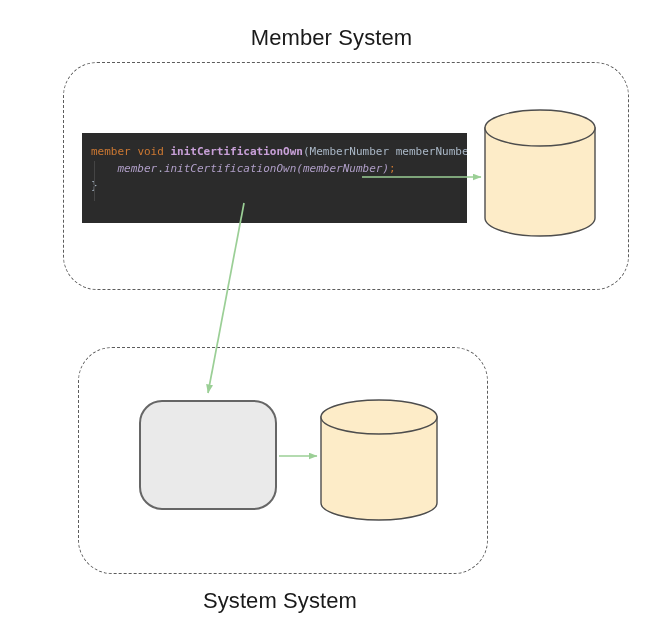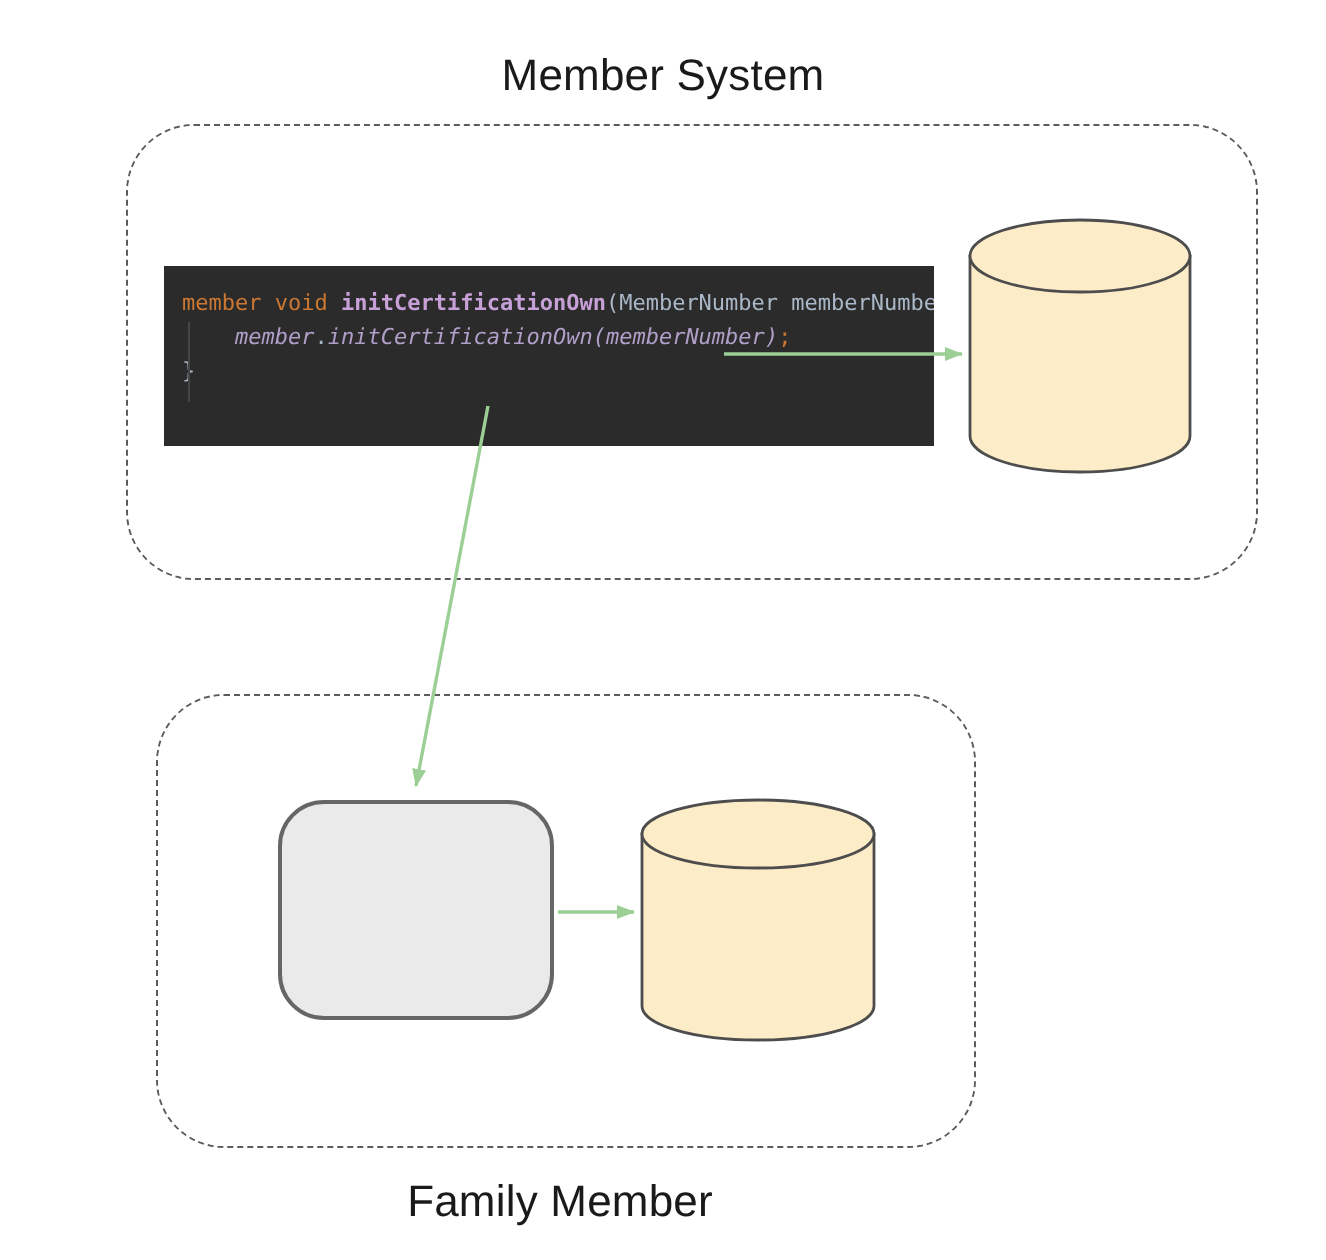--- a/index.html
+++ b/index.html
@@ -154,15 +154,15 @@
       </marker>
     </defs>
 
     <line x1="362" y1="177" x2="481" y2="177" stroke="#9bcf96" stroke-width="1.7" marker-end="url(#arrowhead)"></line>
 
     <line x1="244" y1="203" x2="208" y2="393" stroke="#9bcf96" stroke-width="1.7" marker-end="url(#arrowhead)"></line>
 
     <line x1="279" y1="456" x2="317" y2="456" stroke="#9bcf96" stroke-width="1.7" marker-end="url(#arrowhead)"></line>
   </svg>
 
-  <div class="system-label" id="family-system-label">Family Member</div>
+  <div class="system-label" id="family-system-label">System System</div>
 
 </div>
 
 </body></html>

